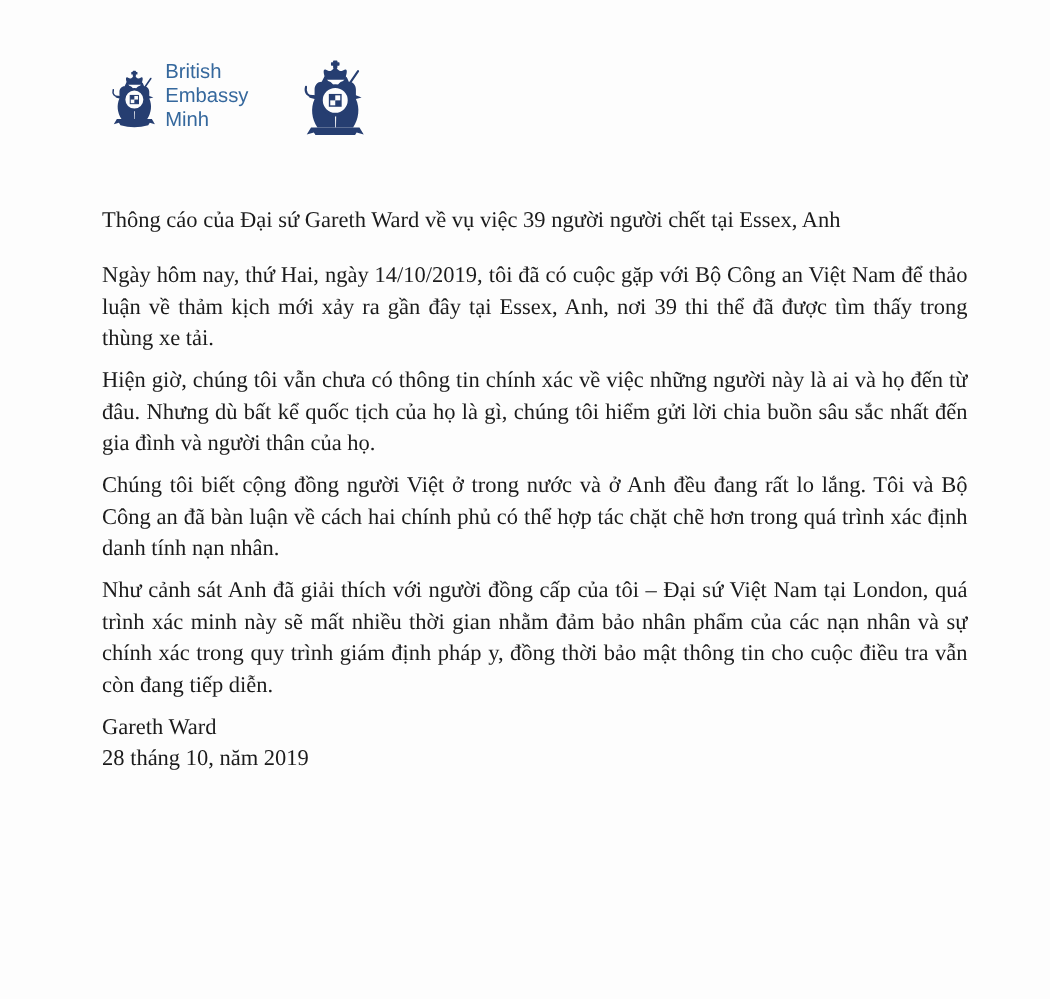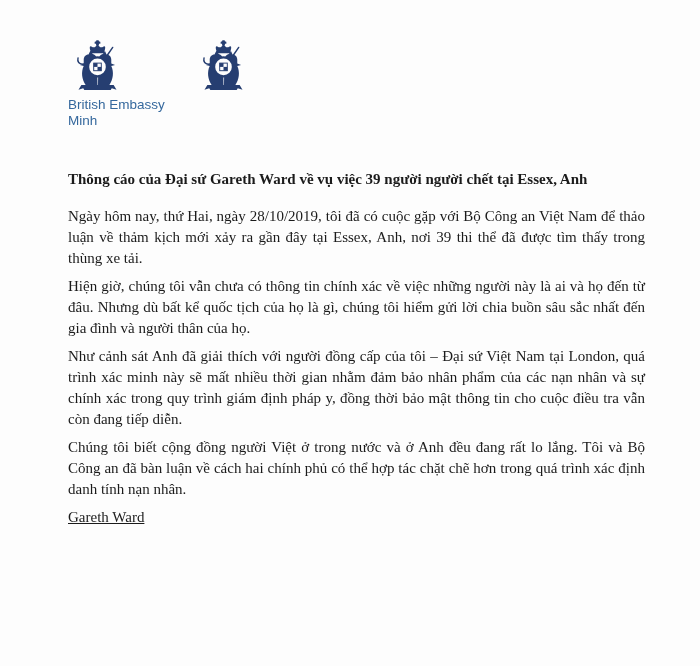--- a/index.html
+++ b/index.html
@@ -17,53 +17,53 @@
     color: var(--ink);
     font-family: "Liberation Serif", "DejaVu Serif", serif;
     overflow: hidden;
   }
   .letterhead {
     display: flex;
     align-items: flex-start;
     gap: 14px;
     padding: 40px 0 0 68px;
   }
-  .logo-block { display: flex; flex-direction: column; }
+  .logo-block { display: flex; }
   .logo-block.first { width: 112px; }
   .crest {
     width: 57px;
     height: 50px;
     margin: 0 0 7px 1px;
     display: block;
   }
   .cf { fill: var(--crest); }
   .cs { stroke: var(--crest); stroke-width: 3; fill: none; stroke-linecap: round; }
   .ring { fill: var(--page-bg); stroke: var(--crest); stroke-width: 5; }
   .cso { fill: none; stroke: var(--crest); stroke-width: 2; }
   .logo-text {
     font-family: "Liberation Sans", "DejaVu Sans", sans-serif;
     font-size: 13.5px;
     line-height: 16px;
     color: var(--logo-text);
   }
   .doc { margin: 40px 55px 0 68px; }
   .doc-title {
-    font-weight: bold;
+    font-weight: normal;
     font-size: 15px;
     line-height: 20px;
     margin: 0 0 17px 0;
     white-space: nowrap;
   }
   .para {
     margin: 0 0 7px 0;
     font-size: 15px;
     line-height: 21px;
     text-align: justify;
   }
-  .signature { margin-top: 0; text-decoration: underline; }
+  .signature { margin-top: 0; }
   .signature .sig-line { font-size: 15px; line-height: 21px; }
 </style>
 </head>
 <body>
 
 <div>
 
   <header class="letterhead">
 
     <div class="logo-block first">
@@ -102,23 +102,24 @@
         <rect class="cf" x="60" y="56" width="8" height="8"></rect>
         <path class="cf" d="M26 94 h68 l6 10 -10 -3 -3 5 c-18 5 -36 5 -54 0 l-3 -5 -10 3 z"></path>
       </svg>
     </div>
 
   </header>
 
   <main class="doc">
     <h1 class="doc-title">Thông cáo của Đại sứ Gareth Ward về vụ việc 39 người người chết tại Essex, Anh</h1>
 
-    <p class="para">Ngày hôm nay, thứ Hai, ngày 28/10/2019, tôi đã có cuộc gặp với Bộ Công an Việt Nam để thảo luận về thảm kịch mới xảy ra gần đây tại Essex, Anh, nơi 39 thi thể đã được tìm thấy trong thùng xe tải.</p>
+    <p class="para">Ngày hôm nay, thứ Hai, ngày 14/10/2019, tôi đã có cuộc gặp với Bộ Công an Việt Nam để thảo luận về thảm kịch mới xảy ra gần đây tại Essex, Anh, nơi 39 thi thể đã được tìm thấy trong thùng xe tải.</p>
     <p class="para">Hiện giờ, chúng tôi vẫn chưa có thông tin chính xác về việc những người này là ai và họ đến từ đâu. Nhưng dù bất kể quốc tịch của họ là gì, chúng tôi hiểm gửi lời chia buồn sâu sắc nhất đến gia đình và người thân của họ.</p>
+    <p class="para">Chúng tôi biết cộng đồng người Việt ở trong nước và ở Anh đều đang rất lo lắng. Tôi và Bộ Công an đã bàn luận về cách hai chính phủ có thể hợp tác chặt chẽ hơn trong quá trình xác định danh tính nạn nhân.</p>
     <p class="para">Như cảnh sát Anh đã giải thích với người đồng cấp của tôi – Đại sứ Việt Nam tại London, quá trình xác minh này sẽ mất nhiều thời gian nhằm đảm bảo nhân phẩm của các nạn nhân và sự chính xác trong quy trình giám định pháp y, đồng thời bảo mật thông tin cho cuộc điều tra vẫn còn đang tiếp diễn.</p>
-    <p class="para">Chúng tôi biết cộng đồng người Việt ở trong nước và ở Anh đều đang rất lo lắng. Tôi và Bộ Công an đã bàn luận về cách hai chính phủ có thể hợp tác chặt chẽ hơn trong quá trình xác định danh tính nạn nhân.</p>
 
     <div class="signature">
       <div class="sig-line">Gareth Ward</div>
+      <div class="sig-line">28 tháng 10, năm 2019</div>
     </div>
   </main>
 
 </div>
 
 </body></html>

